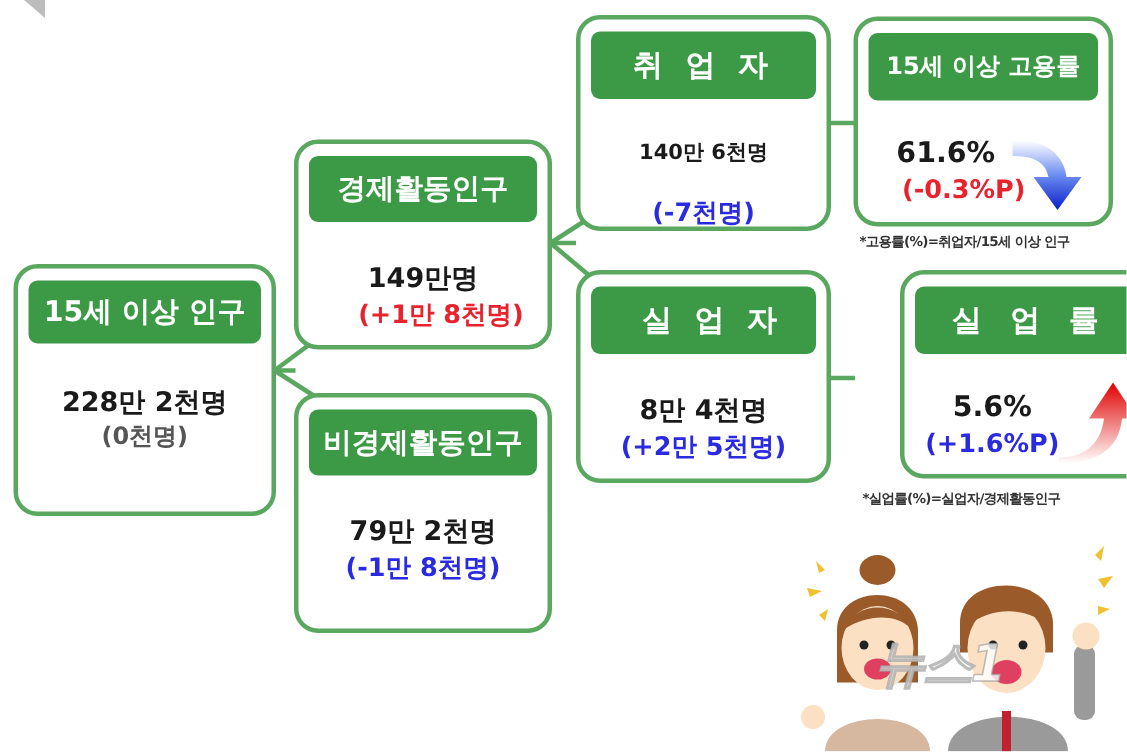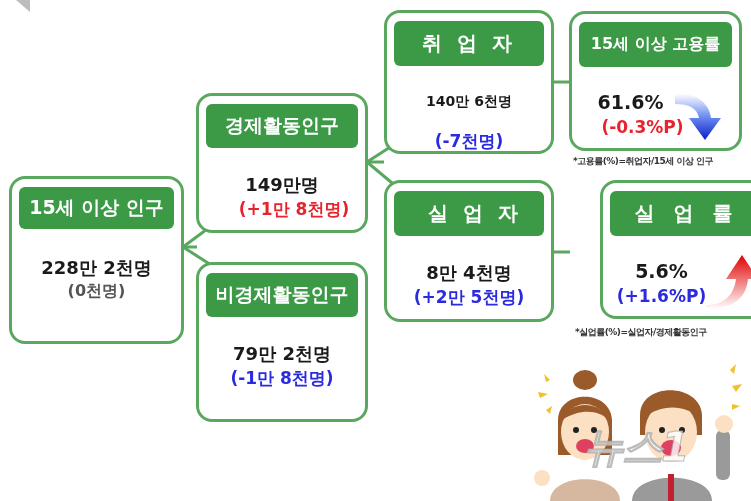--- a/index.html
+++ b/index.html
@@ -36,21 +36,21 @@
     .red { color: #e8232e; padding-left: 24px; }
     .blue { color: #2a2ae0; }
     .grey { color: #555; }
     .footnote {
       position: absolute; font-size: 9px; color: #333; font-weight: bold;
       letter-spacing: -0.5px; white-space: nowrap;
     }
     svg.lines { position: absolute; left: 0; top: 0; }
     .illus { position: absolute; left: 520px; top: 360px; width: 231px; height: 141px; }
     .watermark {
-      position: absolute; left: 583px; top: 420px; font-size: 41px; font-weight: bold;
+      position: absolute; left: 583px; top: 420px; font-size: 34px; font-weight: bold;
       color: rgba(255,255,255,0.8); font-style: italic; letter-spacing: -2px;
       -webkit-text-stroke: 1px rgba(160,160,160,0.7);
     }
   </style>
 </head>
 <body>
 
 <div class="corner-mark"></div>
 
 <svg class="lines" width="751" height="501">

